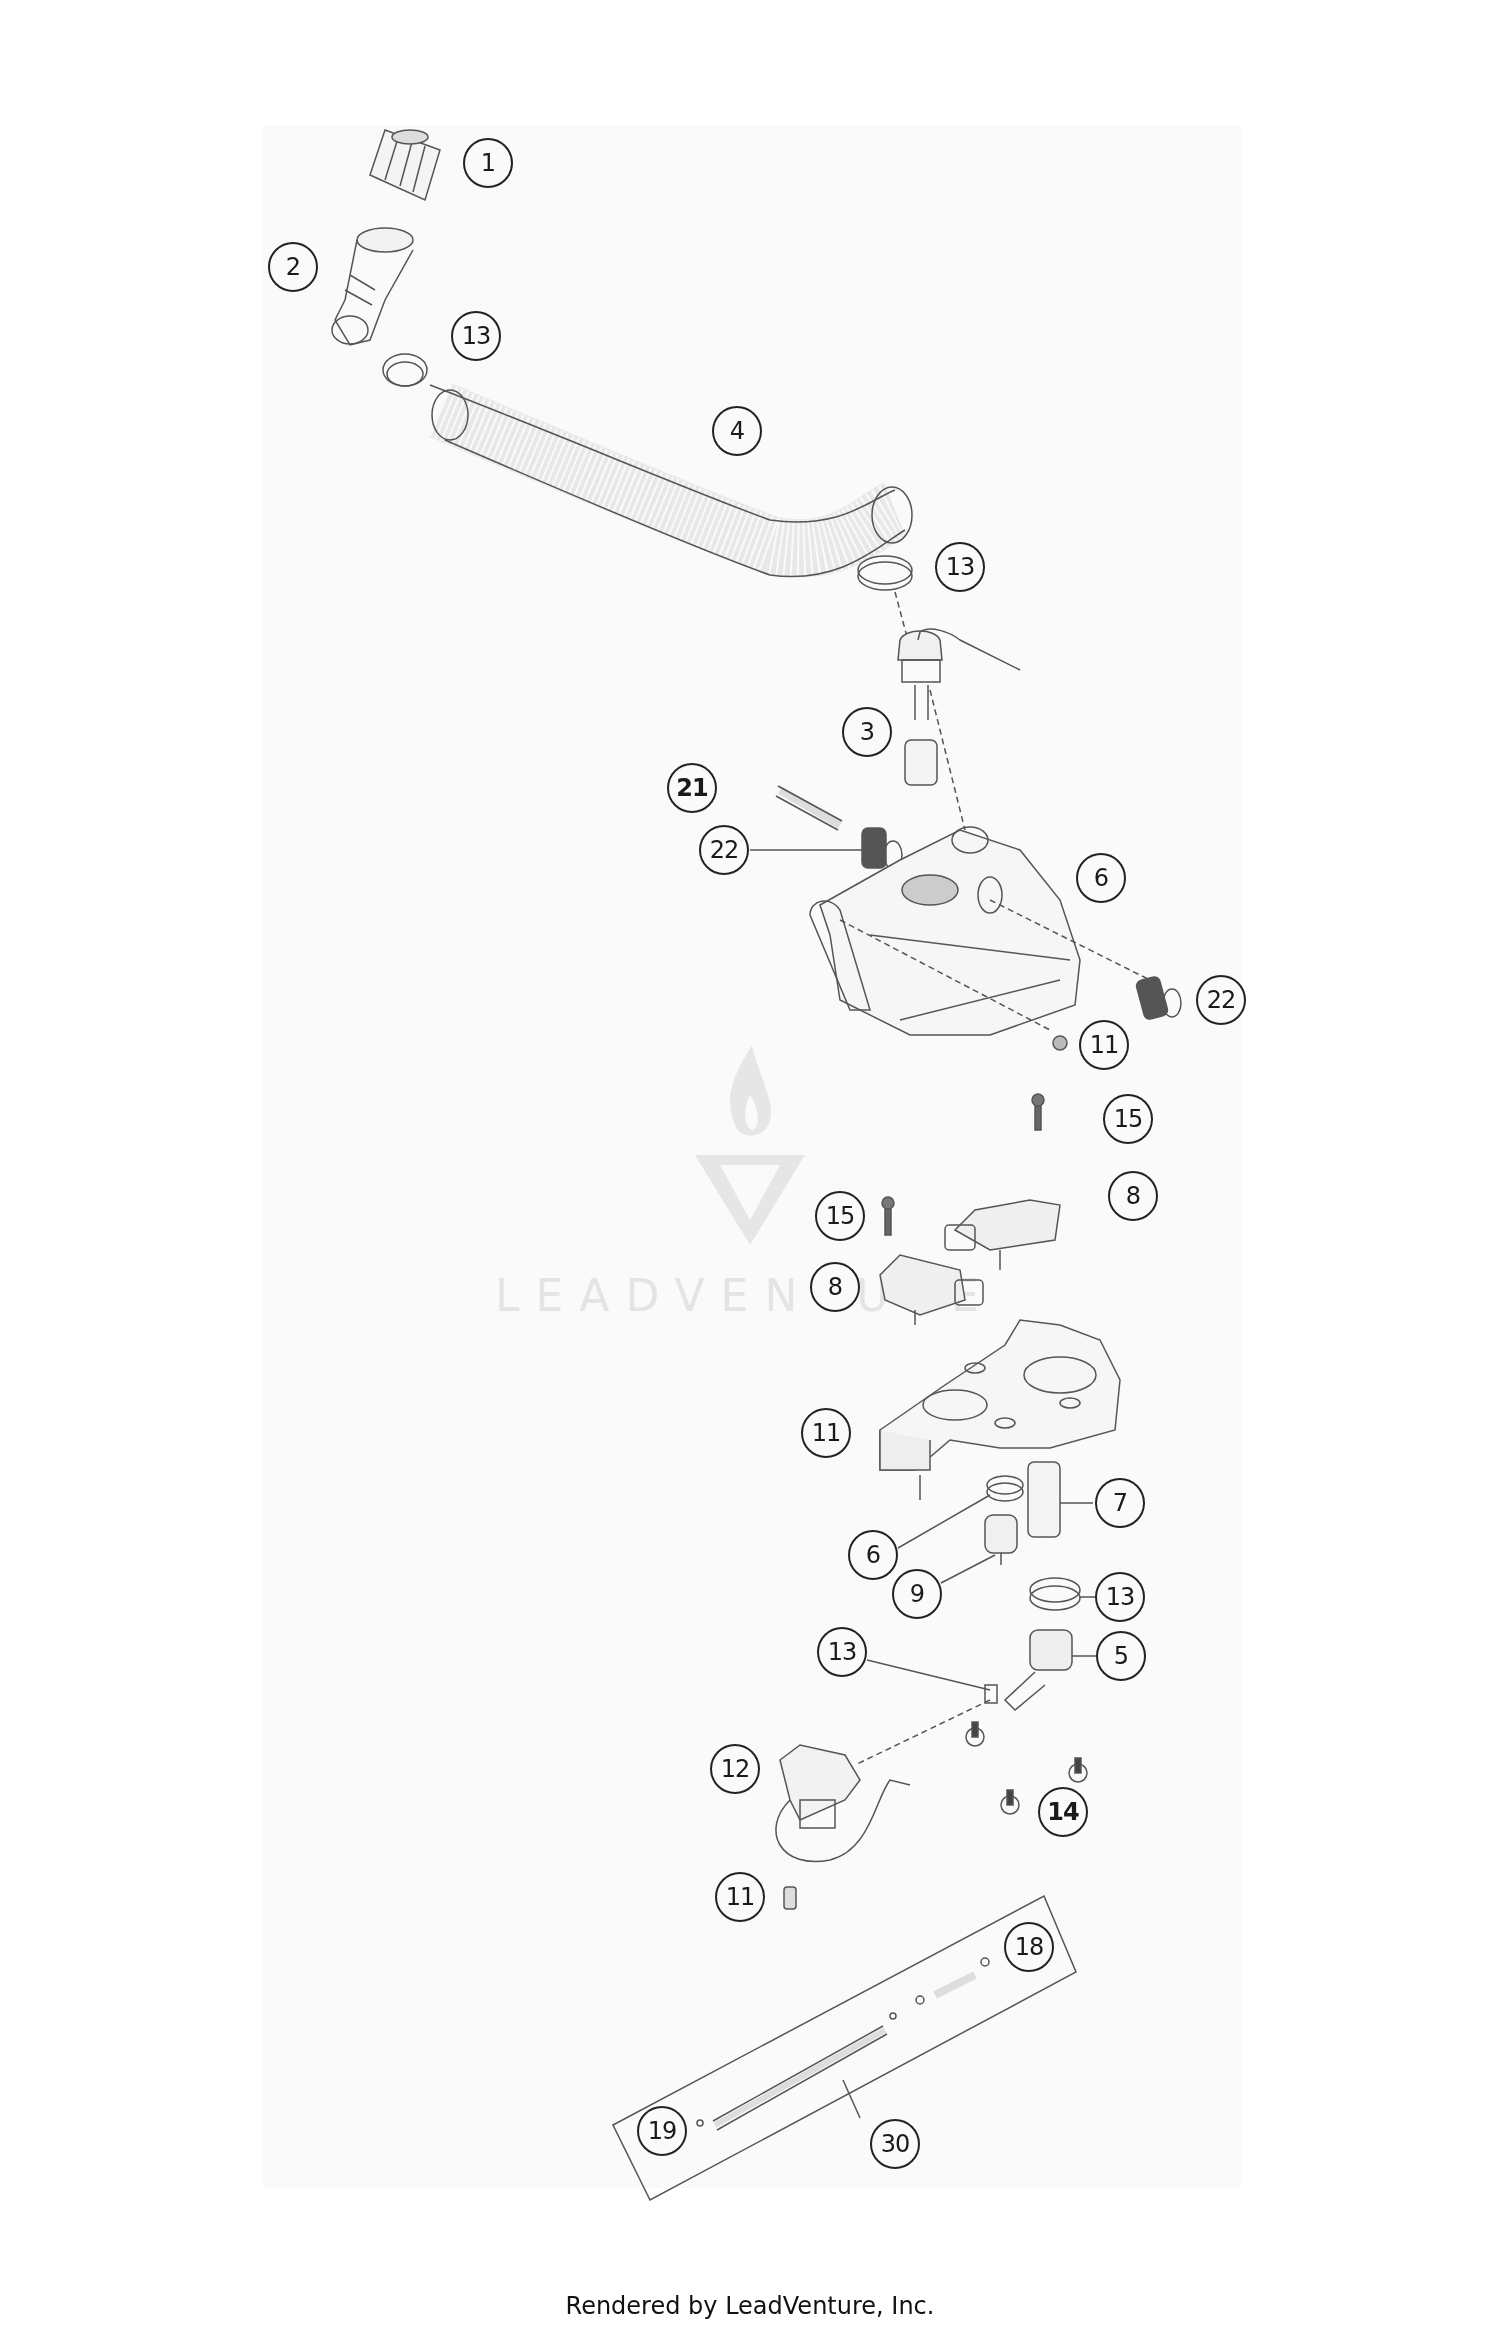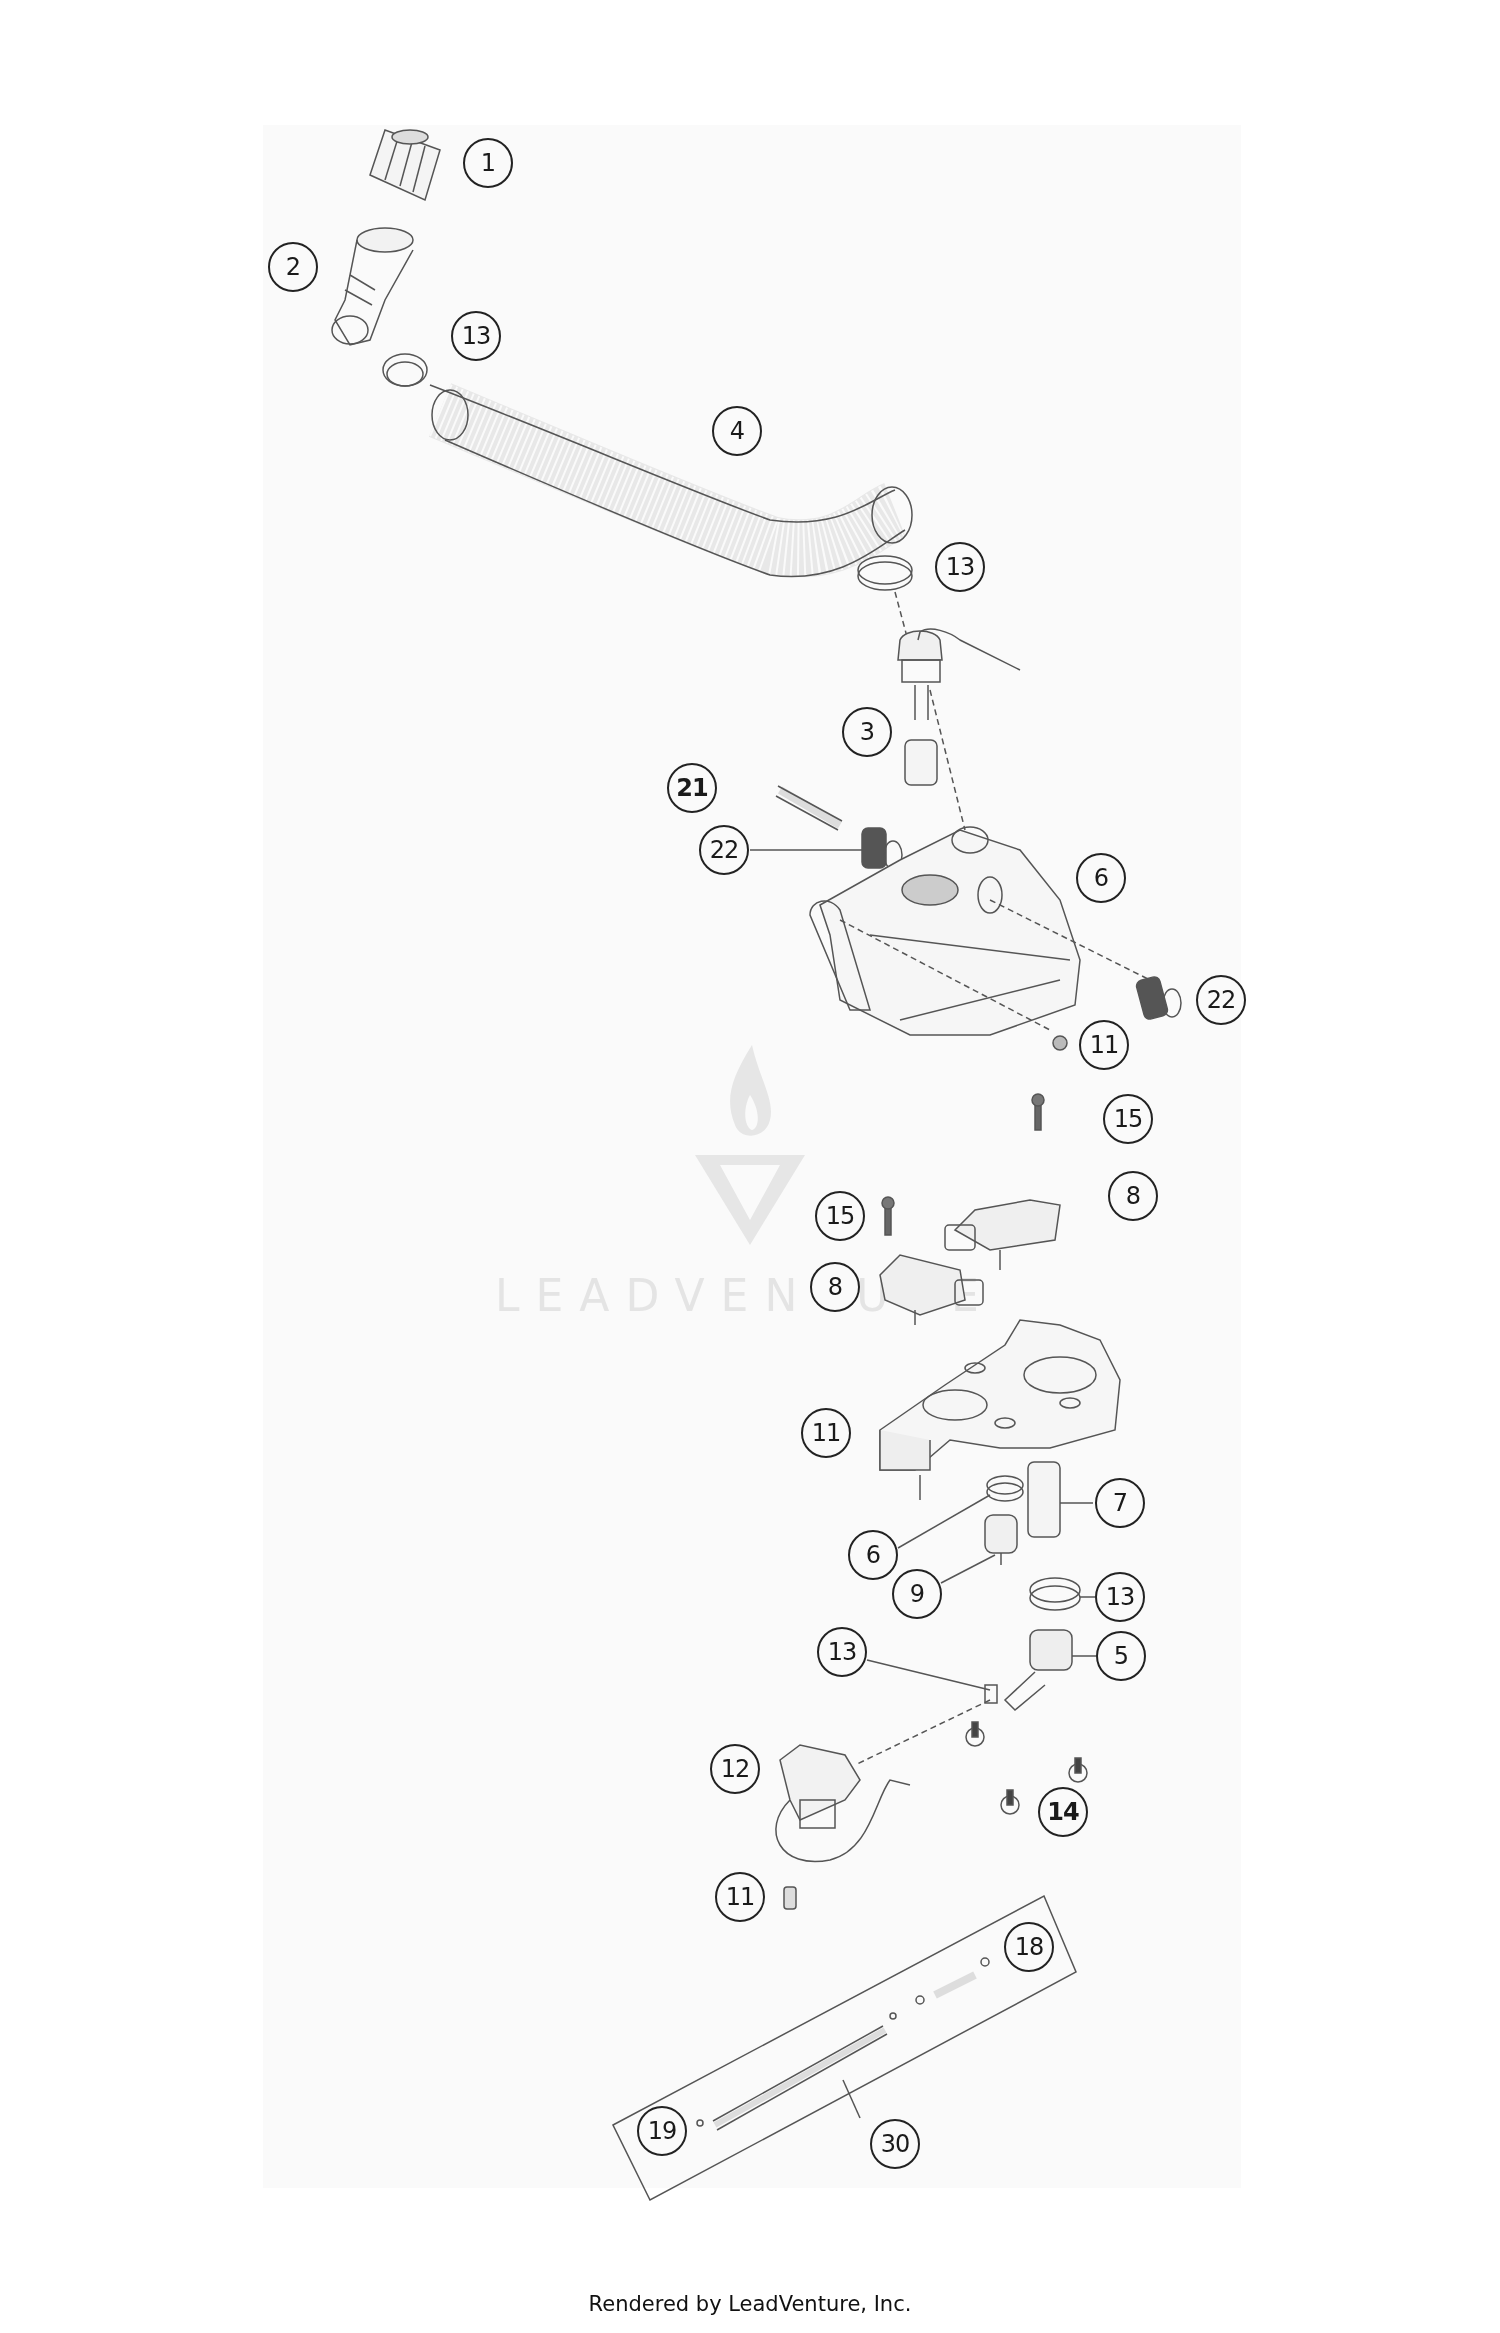--- a/index.html
+++ b/index.html
@@ -1,21 +1,21 @@
 <!DOCTYPE html>
 <html><head>
 <meta charset="utf-8">
 <style>
   html, body { margin: 0; padding: 0; background: #ffffff; }
   body { width: 1500px; height: 2333px; position: relative; overflow: hidden; font-family: "DejaVu Sans", sans-serif; }
   #panel { position: absolute; left: 263px; top: 125px; width: 978px; height: 2063px; background: #fafafa; }
   #art { position: absolute; left: 0; top: 0; width: 1500px; height: 2333px; }
   .callout { position: absolute; width: 50px; height: 50px; margin-left: -25px; margin-top: -25px; border: 2px solid #222; border-radius: 50%; background: #fafafa; display: flex; align-items: center; justify-content: center; font-family: "DejaVu Sans", sans-serif; font-size: 24px; color: #1a1a1a; letter-spacing: -1px; cursor: pointer; box-sizing: border-box; }
   .watermark-text { position: absolute; left: 495px; top: 1270px; font-family: "DejaVu Sans", sans-serif; font-size: 44px; letter-spacing: 16px; color: #e4e4e4; }
-  .footer { position: absolute; left: 0; width: 1500px; top: 2292px; text-align: center; font-family: "DejaVu Sans", sans-serif; font-size: 21px; color: #111; }
+  .footer { position: absolute; left: 0; width: 1500px; top: 2292px; text-align: center; font-family: "DejaVu Sans", sans-serif; font-size: 24px; color: #111; }
 </style>
 </head>
 <body>
 
 <div id="panel"></div>
 
 <svg style="position:absolute;left:690px;top:1040px;" width="120" height="210" viewBox="0 0 120 210">
   <path d="M62 5 C40 40 35 60 45 85 C50 100 75 100 80 80 C85 60 70 40 62 5 Z" fill="#e6e6e6"></path>
   <path d="M60 55 C52 70 55 88 62 90 C70 88 70 70 60 55 Z" fill="#fafafa"></path>
   <path d="M5 115 L115 115 L60 205 Z M30 125 L60 180 L90 125 Z" fill="#e6e6e6" fill-rule="evenodd"></path>

